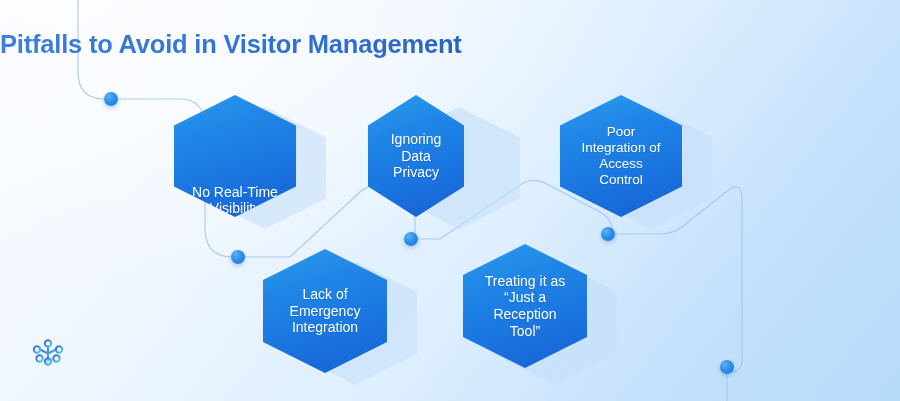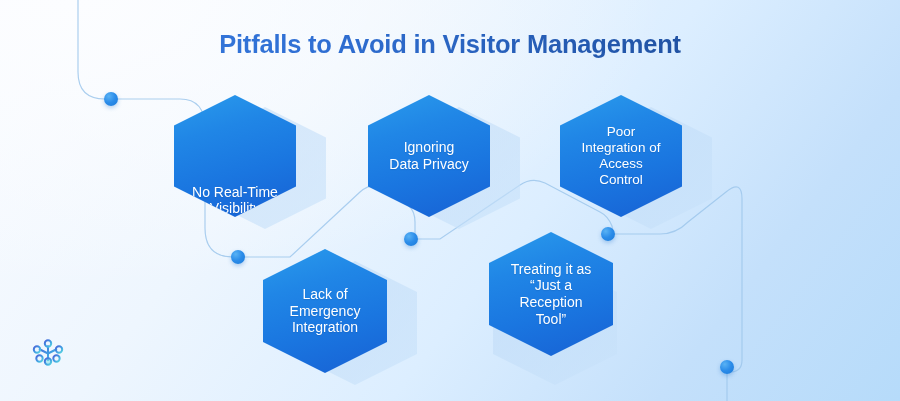--- a/index.html
+++ b/index.html
@@ -17,21 +17,21 @@
       linear-gradient(128deg, #f9fbff 0%, #eef6fe 32%, #dceeff 58%, #c4e0fb 80%, #b6dbfa 100%);
   }
 
   
   #lines { position:absolute; inset:0; width:900px; height:401px; }
 
   
   .title {
     position:absolute;
     left:0; right:0; top:30px;
-    text-align:center;
+    text-align:left;
     font-size:25.5px;
     font-weight:bold;
     letter-spacing:-0.2px;
     background:linear-gradient(95deg,#3b7fe0 0%,#2f6fd4 35%,#1f4f9e 80%,#1b4485 100%);
     -webkit-background-clip:text;
     background-clip:text;
     color:transparent;
     -webkit-text-fill-color:transparent;
     white-space:nowrap;
   }
@@ -86,39 +86,39 @@
 
   <div class="title">Pitfalls to Avoid in Visitor Management</div>
 
   <div id="hexcontainer">
       <div class="hexghost" style="left: 204px; top: 107px; width: 122px; height: 122px;"></div>
       <div class="hex" style="left: 174px; top: 95px; width: 122px; height: 122px; align-items: flex-end;">
         <div class="hexlabel" style="font-size: 14px;">No Real-Time
 Visibility</div>
       </div>
       <div class="hexghost" style="left: 398px; top: 107px; width: 122px; height: 122px;"></div>
-      <div class="hex" style="left: 368px; top: 95px; width: 122px; height: 122px;">
+      <div class="hex" style="left: 368px; top: 95px; width: 96px; height: 122px;">
         <div class="hexlabel" style="font-size: 14px;">Ignoring
 Data Privacy</div>
       </div>
       <div class="hexghost" style="left: 590px; top: 107px; width: 122px; height: 122px;"></div>
       <div class="hex" style="left: 560px; top: 95px; width: 122px; height: 122px;">
         <div class="hexlabel" style="font-size: 13.5px;">Poor
 Integration of
 Access
 Control</div>
       </div>
       <div class="hexghost" style="left: 293px; top: 261px; width: 124px; height: 124px;"></div>
       <div class="hex" style="left: 263px; top: 249px; width: 124px; height: 124px;">
         <div class="hexlabel" style="font-size: 14px;">Lack of
 Emergency
 Integration</div>
       </div>
       <div class="hexghost" style="left: 493px; top: 261px; width: 124px; height: 124px;"></div>
-      <div class="hex" style="left: 463px; top: 232px; width: 124px; height: 124px; margin-left: 26px;">
+      <div class="hex" style="left: 463px; top: 244px; width: 124px; height: 124px;">
         <div class="hexlabel" style="font-size: 14px;">Treating it as
 “Just a
 Reception
 Tool”</div>
       </div>
     </div>
 
   <div id="dotcontainer">
       <div class="dot" style="left: 104px; top: 92px; width: 14px; height: 14px;"></div>
       <div class="dot" style="left: 231px; top: 250px; width: 14px; height: 14px;"></div>

